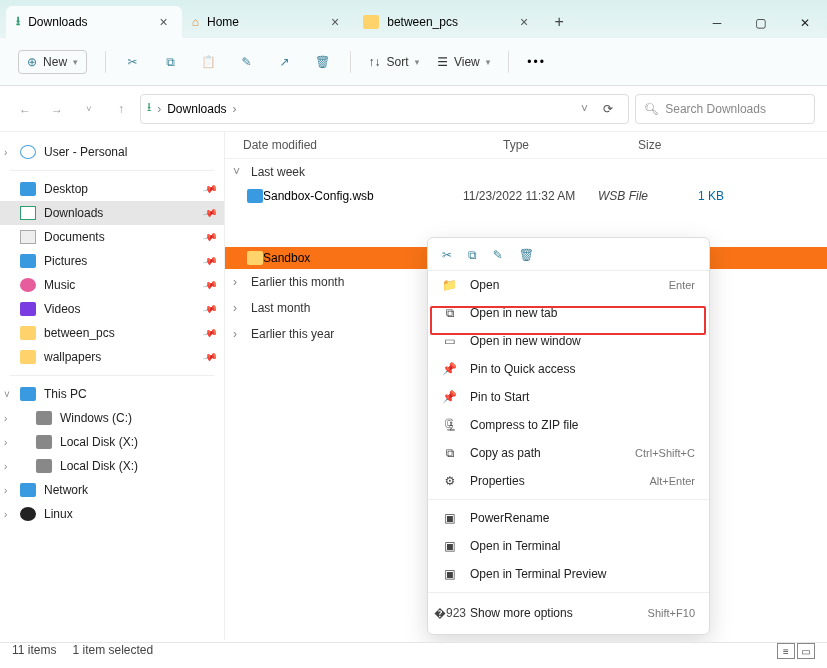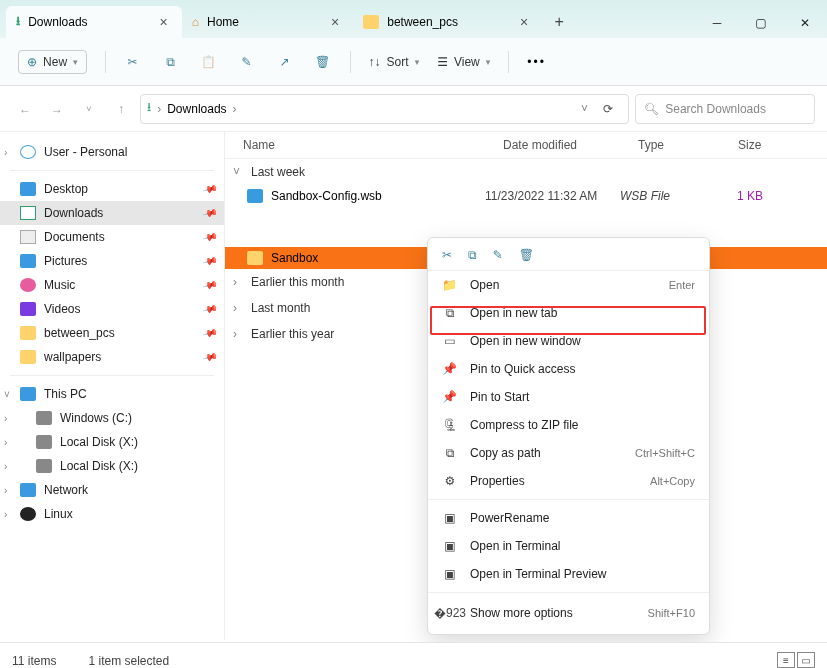--- a/index.html
+++ b/index.html
@@ -51,34 +51,34 @@
 .content { flex: 1; position: relative; }
 .cols { display: flex; padding: 6px 12px; color: #555; border-bottom: 1px solid #f0f0f0; }
 .cols span:nth-child(1) { width: 225px; padding-left: 6px; }
 .cols span:nth-child(2) { width: 135px; margin-left: 41px; }
 .cols span:nth-child(3) { width: 100px; }
 .cols span:nth-child(4) { width: 60px; }
 .group-hdr { display: flex; align-items: center; gap: 6px; padding: 6px 8px; color: #333; }
 .group-hdr .chev { color: #888; width: 12px; }
 .row { display: flex; align-items: center; padding: 4px 12px 4px 22px; }
 .row.sel { background: #f97316; margin-top: 40px; }
-.row .nm { width: 216px; display: flex; align-items: center; gap: 8px; }
-.row .dm { width: 135px; color: #444; margin-left: 22px; }
+.row .nm { width: 216px; display: flex; align-items: center; }
+.row .dm { width: 135px; color: #444; }
 .row .tp { width: 100px; color: #444; font-style: italic; }
-.row .sz { width: 60px; color: #a21caf; text-align: center; }
+.row .sz { width: 60px; color: #0369a1; text-align: left; }
 
 .ctx { position: absolute; left: 427px; top: 237px; width: 283px; background: #fff; border: 1px solid #ddd; border-radius: 6px; box-shadow: 0 8px 24px rgba(0,0,0,.15); padding: 6px 0; }
 .ctx-top { display: flex; gap: 16px; padding: 4px 14px 8px; border-bottom: 1px solid #eee; color: #3d829a; }
 .ctx-item { display: flex; align-items: center; gap: 12px; padding: 7px 14px; color: #222; }
 .ctx-item .key { margin-left: auto; color: #777; font-size: 11px; }
 .ctx-item .ci { width: 16px; display: flex; align-items: center; justify-content: center; color: #444; }
 .ctx-sep { border: none; border-top: 1px solid #eee; margin: 4px 0; }
 .ctx-highlight { position: absolute; left: 430px; top: 306px; width: 276px; height: 29px; border: 2px solid #e33; border-radius: 2px; pointer-events: none; }
 
-.status { position: absolute; bottom: 0; left: 0; right: 0; height: 26px; border-top: 1px solid #e5e5e5; display: flex; align-items: flex-end; padding: 0 12px; gap: 32px; color: #444; background: #fff; }
+.status { position: absolute; bottom: 0; left: 0; right: 0; height: 26px; border-top: 1px solid #e5e5e5; display: flex; align-items: flex-start; padding: 0 12px; gap: 16px; color: #444; background: #fff; }
 .status .viewbtns { margin-left: auto; display: flex; gap: 2px; }
 .vb { width: 18px; height: 16px; border: 1px solid #888; display: flex; align-items: center; justify-content: center; font-size: 10px; }
 </style>
 </head>
 <body>
 
 <div class="titlebar">
   <div class="tab active">
     <span style="color:#2e9e6f;font-weight:bold">⭳</span>
     <span>Downloads</span>
@@ -232,21 +232,20 @@
     </div>
     <div class="sb-item" style="padding-left:20px">
       <span class="exp">›</span>
       <span class="sb-icon ic-linux"></span>
       <span>Linux</span>
     </div>
   </div>
 
   <div class="content">
     <div class="cols">
-      <span>Name</span>
       <span>Date modified</span>
       <span>Type</span>
       <span>Size</span>
     </div>
     <div id="groups">
         <div class="group-hdr">
           <span class="chev">˅</span>
           <span>Last week</span>
         </div>
         <div class="row">
@@ -317,21 +316,21 @@
         <span>Compress to ZIP file</span>
       </div>
       <div class="ctx-item">
         <span class="ci">⧉</span>
         <span>Copy as path</span>
         <span class="key">Ctrl+Shift+C</span>
       </div>
       <div class="ctx-item">
         <span class="ci">⚙</span>
         <span>Properties</span>
-        <span class="key">Alt+Copy</span>
+        <span class="key">Alt+Enter</span>
       </div>
     </div>
   <hr class="ctx-sep">
   <div id="ctx-extra">
       <div class="ctx-item">
         <span class="ci">▣</span>
         <span>PowerRename</span>
       </div>
       <div class="ctx-item">
         <span class="ci">▣</span>

